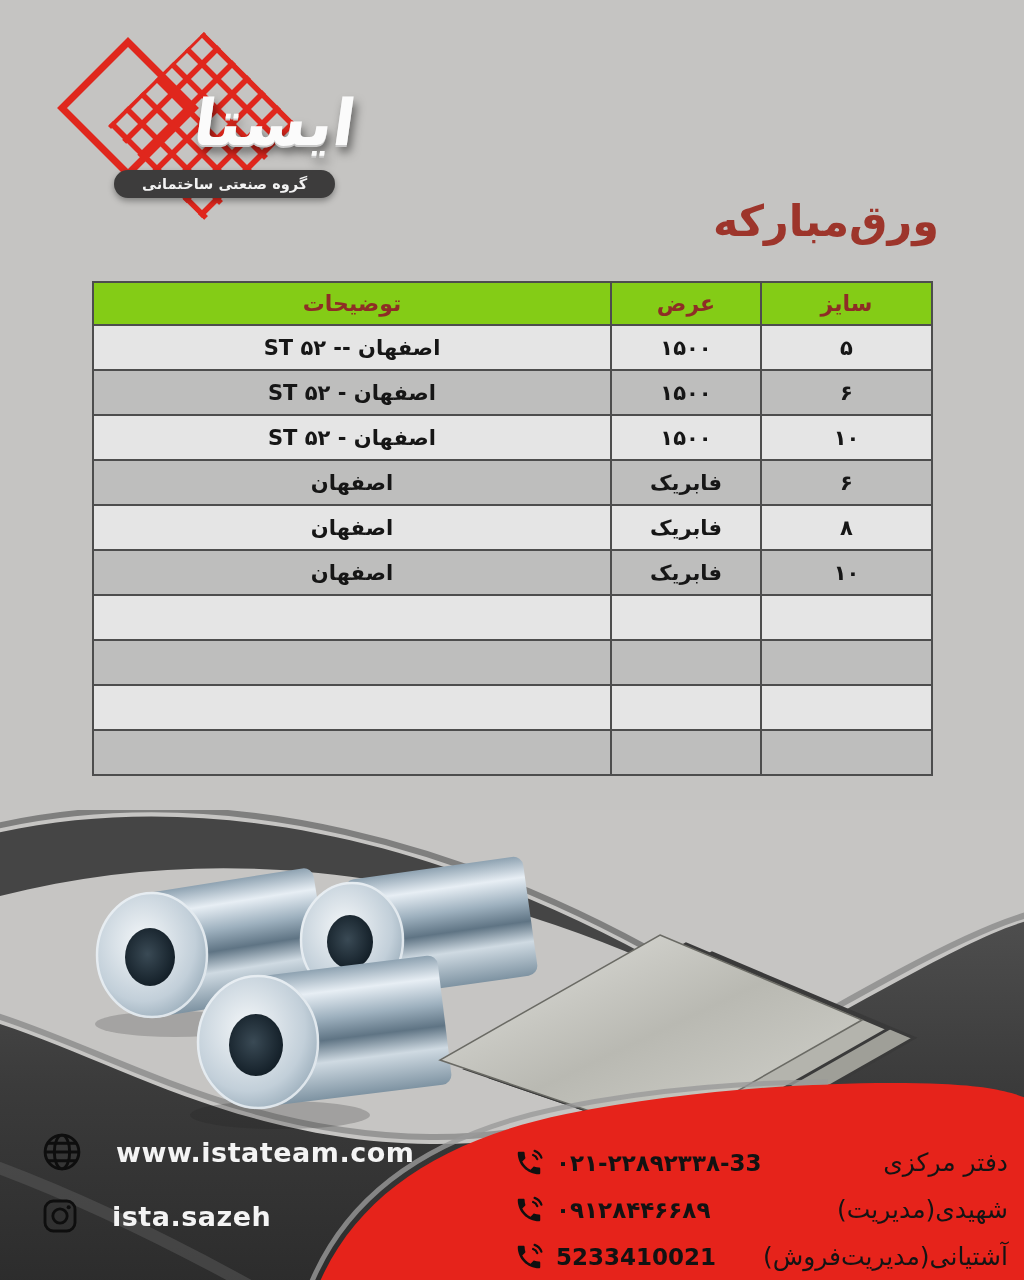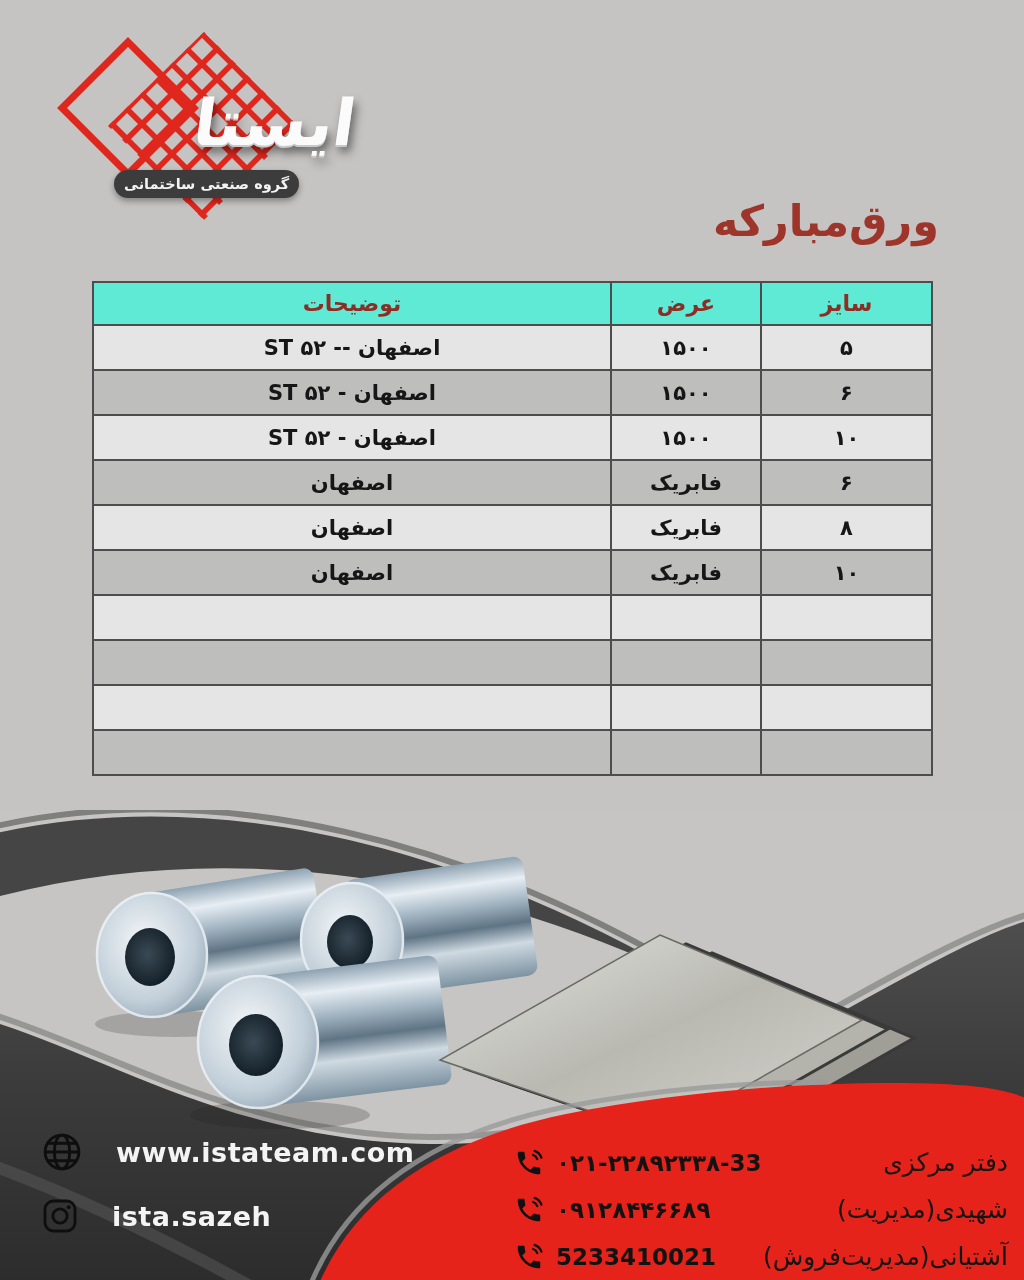--- a/index.html
+++ b/index.html
@@ -6,33 +6,33 @@
   .canvas{position:relative;width:1024px;height:1280px;margin:0 auto;background:#c5c4c2;
           overflow:hidden;font-family:"DejaVu Sans",sans-serif;}
 
   
   .logo{position:absolute;left:22px;top:14px;width:420px;height:210px;}
   .logo-svg{position:absolute;left:0;top:0;}
   .brand-name{position:absolute;left:172px;top:72px;font-size:64px;font-weight:bold;
               color:#fbfbfb;direction:rtl;transform:skewX(-8deg);
               text-shadow:0 2px 0 #c9c9c9, 4px 7px 9px rgba(0,0,0,.5);}
   .tagline{position:absolute;left:92px;top:156px;background:#3d3c3c;color:#f3f3f3;
-           font-size:14.5px;font-weight:bold;padding:6px 10px;border-radius:18px;
+           font-size:14.5px;font-weight:bold;padding:6px 28px;border-radius:18px;
            direction:rtl;box-shadow:0 3px 6px rgba(0,0,0,.35);}
 
   
   .page-title{position:absolute;right:85px;top:196px;font-size:43px;font-weight:bold;
               color:#9d352b;direction:rtl;}
 
   
   .products{position:absolute;left:92px;top:281px;width:841px;border-collapse:collapse;
             table-layout:fixed;direction:rtl;border:2px solid #474747;}
   .products th,.products td{border:2px solid #4d4d4d;text-align:center;font-weight:bold;
             overflow:hidden;white-space:nowrap;padding:0;}
-  .products th{height:41px;font-size:22px;color:#8e2d26;background:#5eead4;}
+  .products th{height:41px;font-size:22px;color:#8e2d26;background:#84cc16;}
   .products td{height:43px;font-size:21px;color:#161616;}
   .products tr.light td{background:#e5e5e5;margin-top:8px;}
   .products tr.dark  td{background:#bebebd;}
 
   
   .bottom-art{position:absolute;left:0;top:810px;width:1024px;height:470px;display:block;}
 
   
   .web{position:absolute;left:40px;top:1128px;color:#f4f4f4;}
   .web-row{display:flex;align-items:center;gap:32px;height:48px;margin-bottom:16px;}

